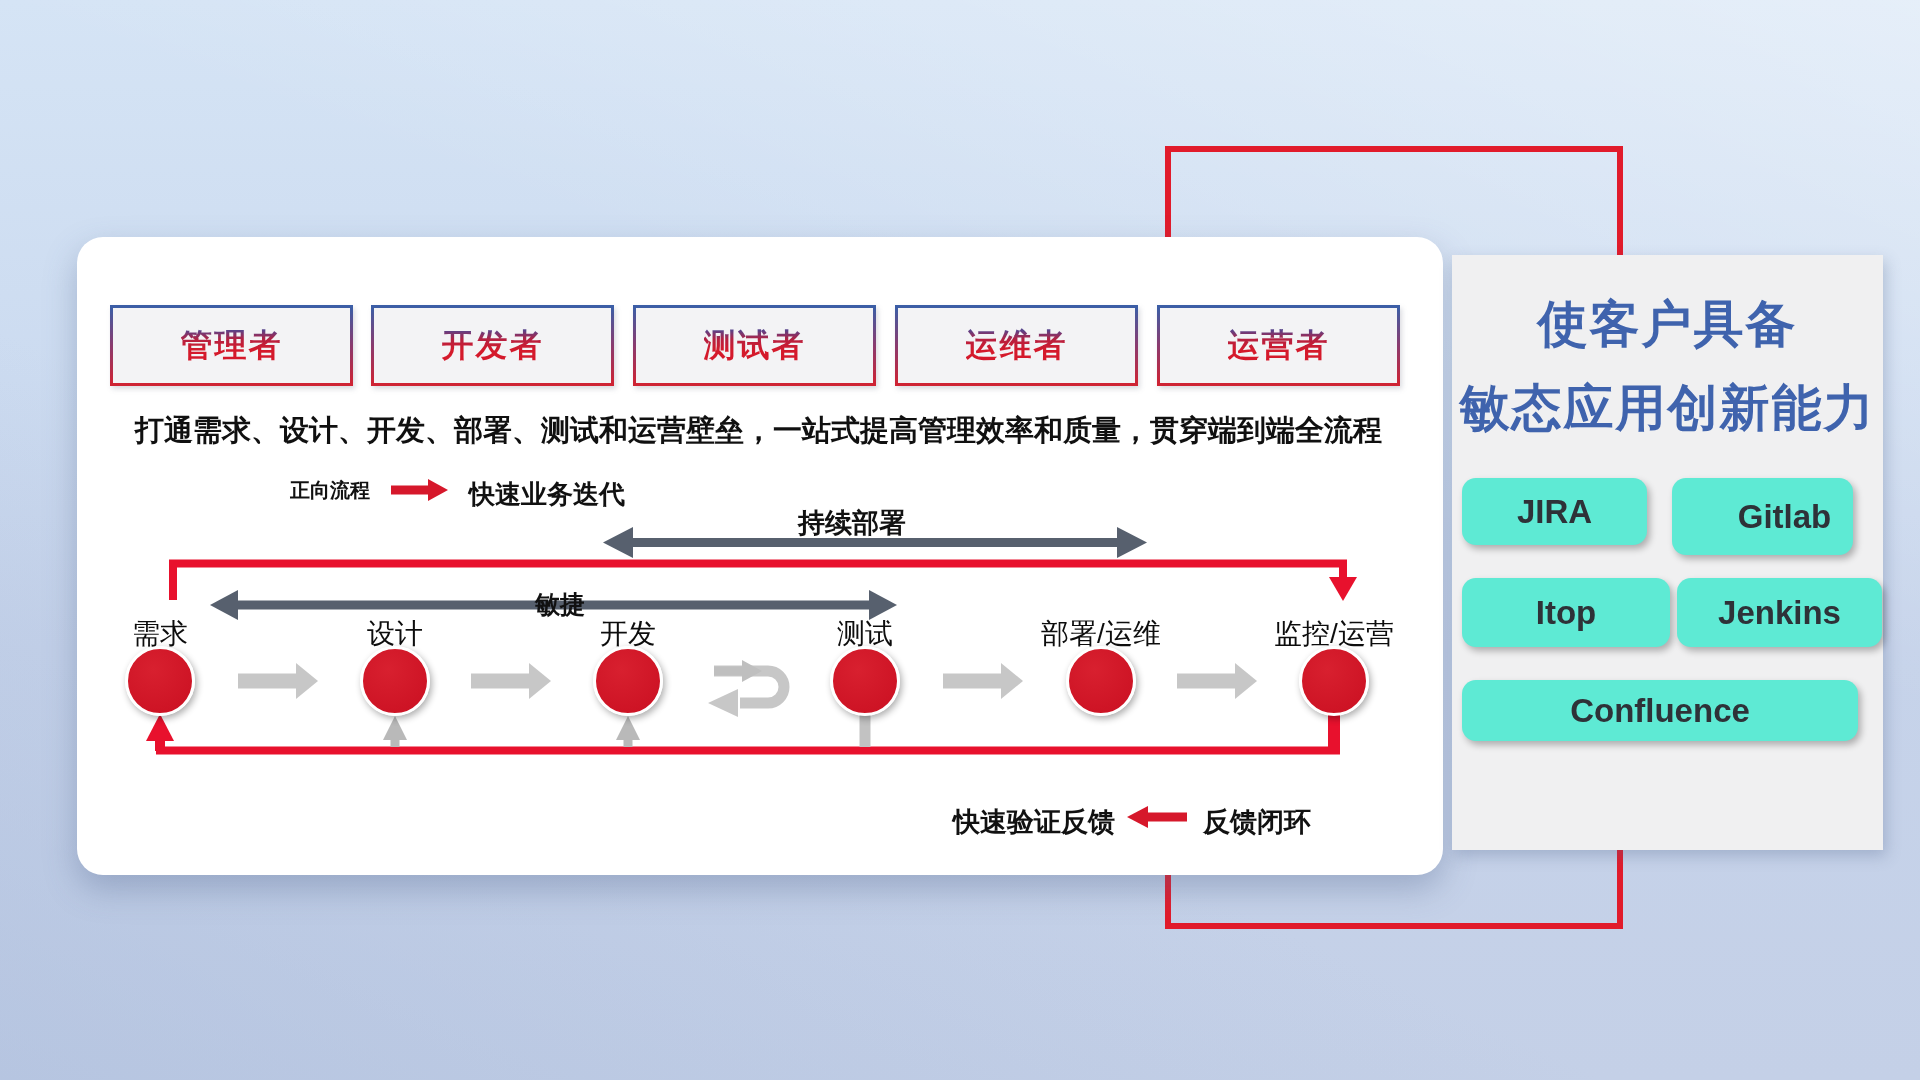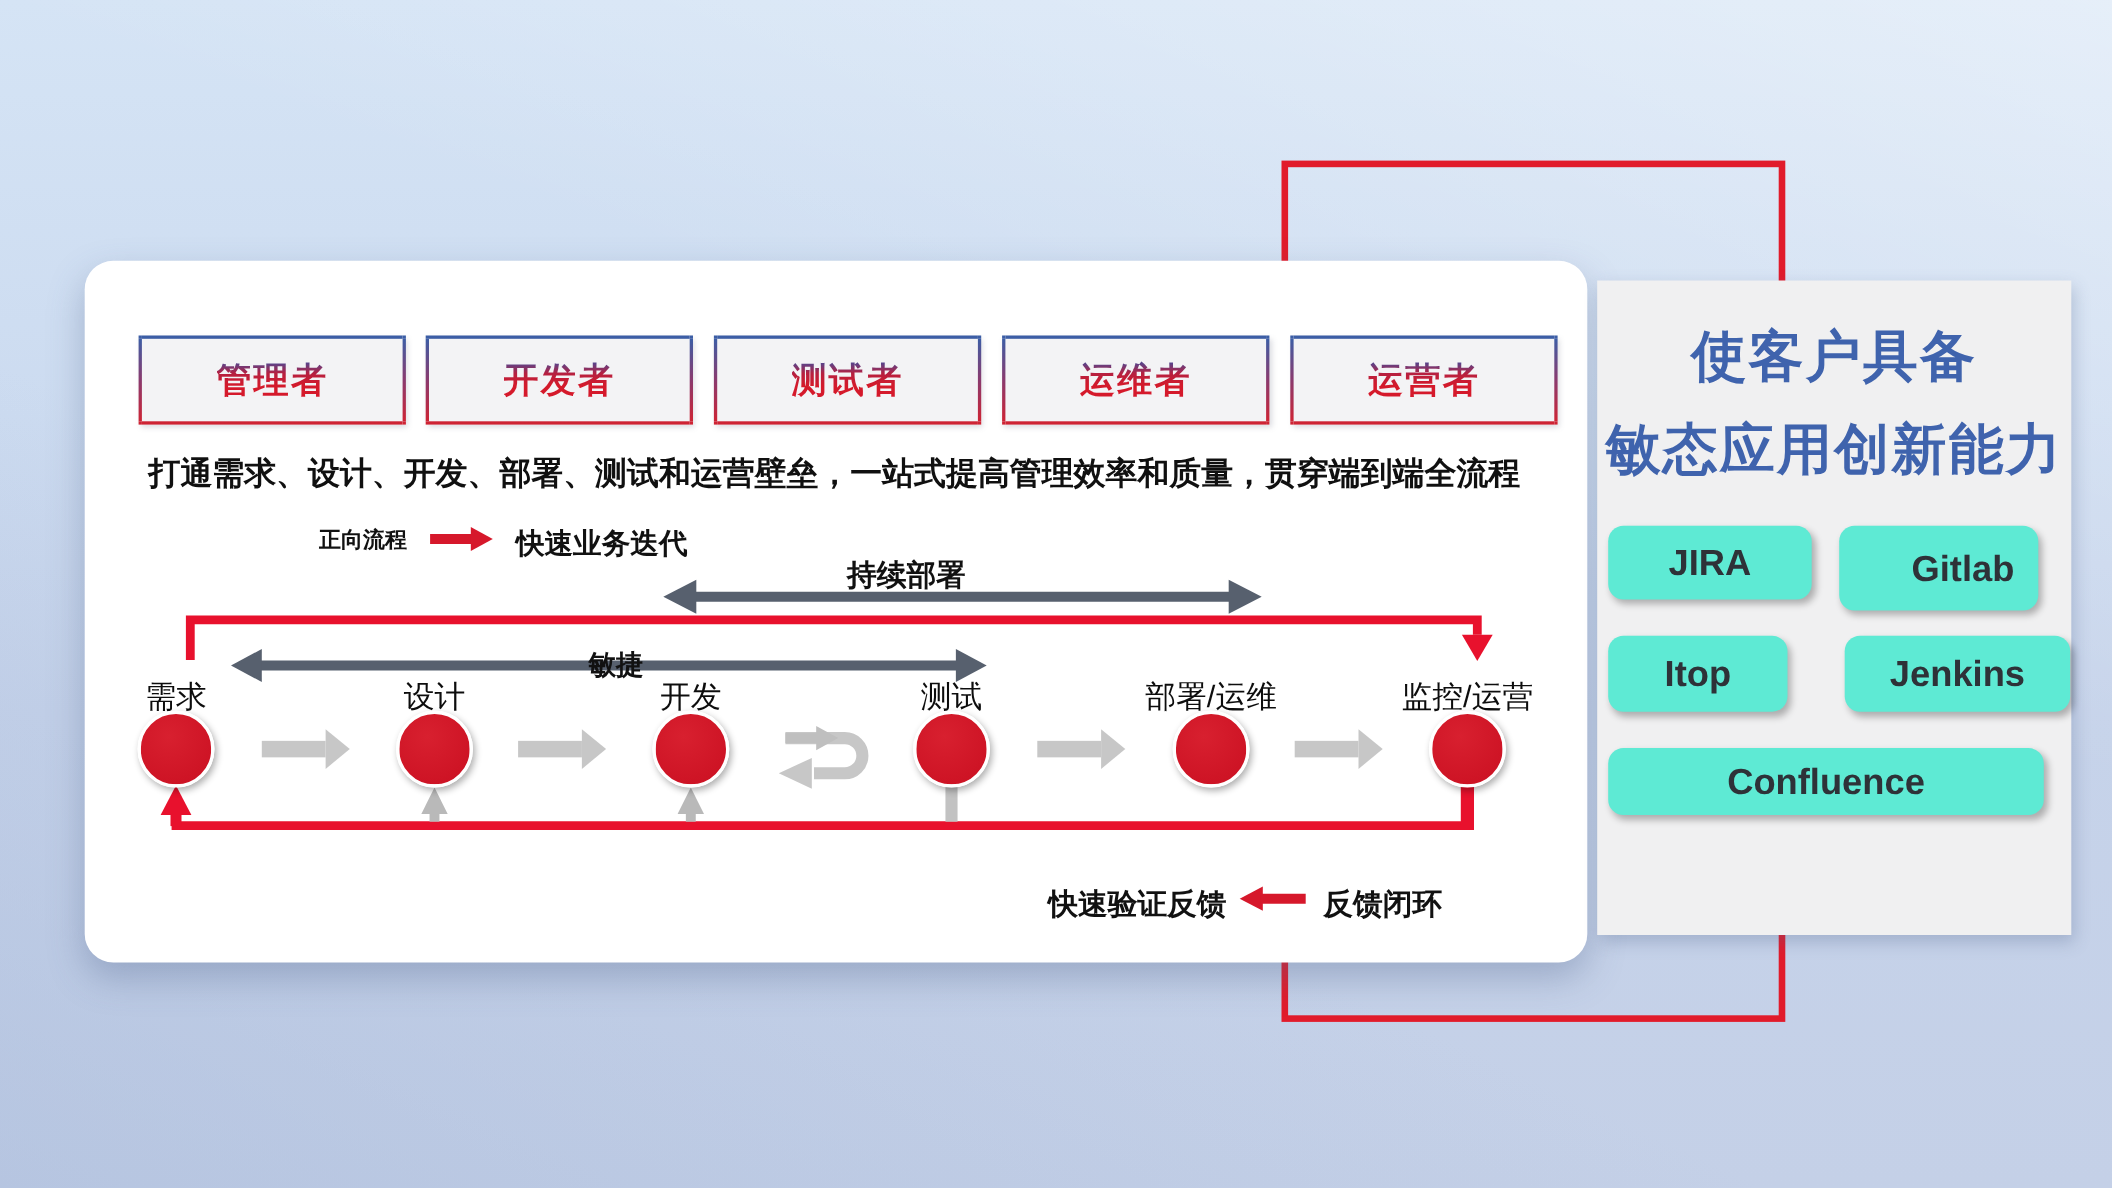--- a/index.html
+++ b/index.html
@@ -15,21 +15,21 @@
   .abs { position:absolute; }
   .red-frame { left:1165px; top:146px; width:458px; height:783px; border:6px solid #e11b2b; }
   .card { left:77px; top:237px; width:1366px; height:638px; background:#fff; border-radius:26px;
           box-shadow:0 14px 32px rgba(80,100,140,.35); }
   .panel { left:1452px; top:255px; width:431px; height:595px; background:#f0f0f1;
            box-shadow:3px 6px 14px rgba(80,100,140,.30); }
   .role-box { top:305px; width:243px; height:81px; background:#f3f3f5;
               border:3px solid #3b5ea6;
               border-image:linear-gradient(180deg,#3b5ea6 0%, #8a3a6e 50%, #cf2333 100%) 1;
               box-shadow:2px 3px 5px rgba(110,115,135,.25);
-              display:flex; align-items:center; justify-content:center;margin-left:16px; }
+              display:flex; align-items:center; justify-content:center; }
   .role-box span {
       font-size:32px; font-weight:bold; letter-spacing:2px;
       background:linear-gradient(180deg,#44509a 0%, #5c4288 15%, #b62040 35%, #d41a2b 60%, #d6182b 100%);
       -webkit-background-clip:text; background-clip:text; color:transparent; }
   .subtitle { left:135px; top:411px; font-size:29px; font-weight:bold; color:#101010; letter-spacing:0px; }
   .lg { font-weight:bold; color:#111; white-space:nowrap; }
   .stage-label { top:615px; font-size:28px; font-weight:normal; color:#0d0d0d;
                  transform:translateX(-50%); white-space:nowrap; }
   .stage-circle { top:646px; width:70px; height:70px; border-radius:50%;
                   border:3px solid #ffffff;
@@ -123,21 +123,21 @@
   </div>
 <div class="abs role-box" style="left:1157px;">
     <span>运营者</span>
   </div>
 
 <div class="abs subtitle">打通需求、设计、开发、部署、测试和运营壁垒，一站式提高管理效率和质量，贯穿端到端全流程</div>
 
 <div class="abs lg" style="left:290px; top:477px; font-size:20px;">正向流程</div>
 <div class="abs lg" style="left:458px; top:477px; font-size:26px;margin-left:11px;">快速业务迭代</div>
 
-<div class="abs lg" style="left:770px; top:505px; font-size:27px;">持续部署</div>
+<div class="abs lg" style="left:798px; top:505px; font-size:27px;">持续部署</div>
 <div class="abs lg" style="left:535px; top:576px; font-size:25px;margin-top:12px;">敏捷</div>
 
 <div class="abs stage-label" style="left:160px;">需求</div>
 <div class="abs stage-label" style="left:395px;">设计</div>
 <div class="abs stage-label" style="left:628px;">开发</div>
 <div class="abs stage-label" style="left:865px;">测试</div>
 <div class="abs stage-label" style="left:1101px;">部署/运维</div>
 <div class="abs stage-label" style="left:1334px;">监控/运营</div>
 
 <div class="abs stage-circle" style="left:125px;"></div>
@@ -152,21 +152,21 @@
 
 <div class="abs panel"></div>
 <div class="abs panel-title" style="top:291px;">使客户具备</div>
 <div class="abs panel-title" style="top:375px;">敏态应用创新能力</div>
 <div class="abs tool-box" style="left:1462px; top:478px; width:185px; height:67px;">
     <span>JIRA</span>
   </div>
 <div class="abs tool-box" style="left:1672px; top:478px; width:181px; height:77px;padding-left:44px;">
     <span>Gitlab</span>
   </div>
-<div class="abs tool-box" style="left:1462px; top:578px; width:163px; height:69px;">
+<div class="abs tool-box" style="left:1462px; top:578px; width:208px; height:69px;">
     <span>Itop</span>
   </div>
 <div class="abs tool-box" style="left:1677px; top:578px; width:205px; height:69px;">
     <span>Jenkins</span>
   </div>
 <div class="abs tool-box" style="left:1462px; top:680px; width:396px; height:61px;">
     <span>Confluence</span>
   </div>
 
 </body></html>

